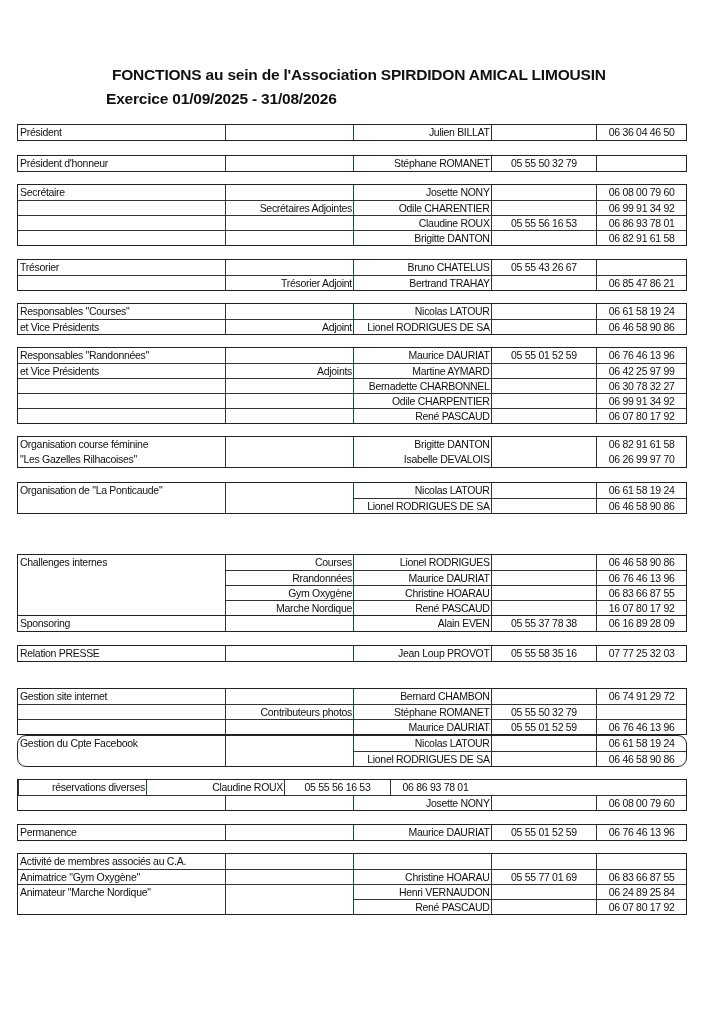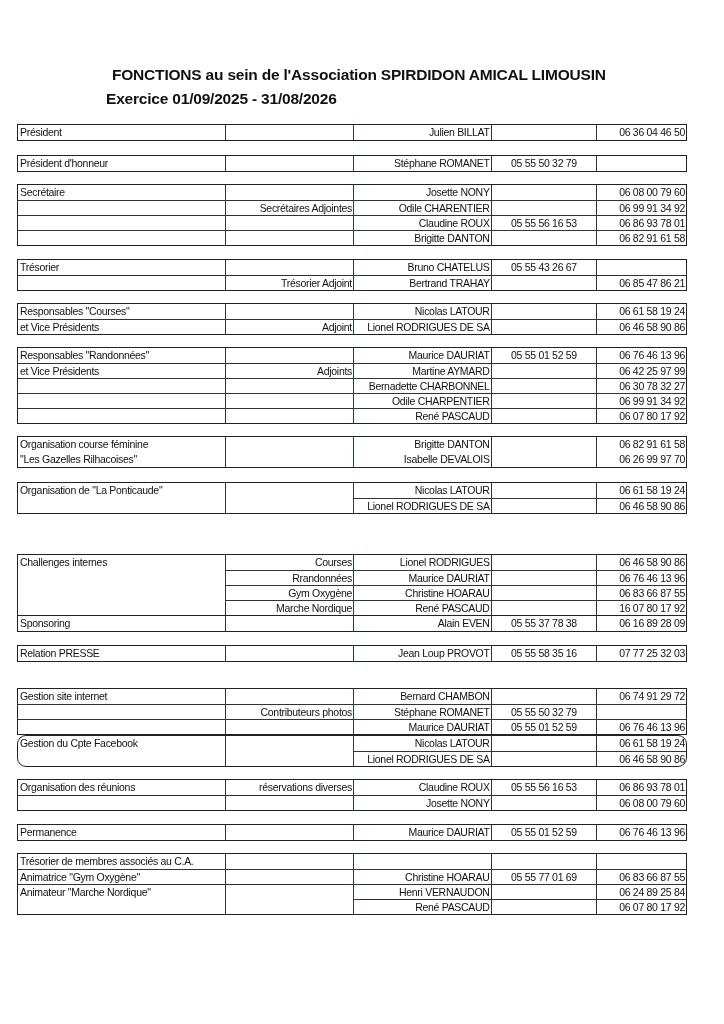--- a/index.html
+++ b/index.html
@@ -7,21 +7,21 @@
          font-family:"Liberation Sans", sans-serif; color:#111; }
   .title { position:absolute; left:112px; top:66px; font-size:15.5px; font-weight:bold; letter-spacing:-0.2px; white-space:nowrap; }
   .subtitle { position:absolute; left:106px; top:90px; font-size:15.5px; font-weight:bold; letter-spacing:-0.2px; white-space:nowrap; }
   .block { position:absolute; left:17px; width:670px; border:1.5px solid #222; box-sizing:border-box; }
   .row { position:relative; height:15px; display:flex; font-size:10.5px; line-height:15px; letter-spacing:-0.3px; }
   .cell { box-sizing:border-box; height:100%; white-space:nowrap; overflow:visible; padding:0 1px; }
   .c1 { width:208px; text-align:left; padding-left:2px; }
   .c2 { width:128px; text-align:right; border-left:1px solid #333; }
   .c3 { width:138px; text-align:right; border-left:1px solid #14532d; }
   .c4 { width:106px; text-align:center; border-left:1px solid #333; }
-  .c5 { width:90px; text-align:right; border-left:1px solid #333; }
+  .c5 { width:90px; text-align:center; border-left:1px solid #333; }
   .cell.bt { border-top:1px solid #333; }
 </style>
 </head>
 <body>
 
 <div class="title">FONCTIONS au sein de l'Association SPIRDIDON AMICAL LIMOUSIN</div>
 <div class="subtitle">Exercice 01/09/2025 - 31/08/2026</div>
 
 <div id="blocks">
     <div class="block" style="top: 124px;">
@@ -255,21 +255,20 @@
       <div class="row">
         <div class="cell c1"></div>
         <div class="cell c2"></div>
         <div class="cell c3 bt">Lionel RODRIGUES DE SA</div>
         <div class="cell c4 bt"></div>
         <div class="cell c5 bt">06 46 58 90 86</div>
       </div>
     </div>
     <div class="block" style="top: 779px;">
       <div class="row">
-        <div class="cell c1">Organisation des réunions</div>
         <div class="cell c2">réservations diverses</div>
         <div class="cell c3">Claudine ROUX</div>
         <div class="cell c4">05 55 56 16 53</div>
         <div class="cell c5">06 86 93 78 01</div>
       </div>
       <div class="row">
         <div class="cell c1 bt"></div>
         <div class="cell c2 bt"></div>
         <div class="cell c3 bt">Josette NONY</div>
         <div class="cell c4 bt"></div>
@@ -280,21 +279,21 @@
       <div class="row">
         <div class="cell c1">Permanence</div>
         <div class="cell c2"></div>
         <div class="cell c3">Maurice DAURIAT</div>
         <div class="cell c4">05 55 01 52 59</div>
         <div class="cell c5">06 76 46 13 96</div>
       </div>
     </div>
     <div class="block" style="top: 853px;">
       <div class="row">
-        <div class="cell c1">Trésorier de membres associés au C.A.</div>
+        <div class="cell c1">Activité de membres associés au C.A.</div>
         <div class="cell c2"></div>
         <div class="cell c3"></div>
         <div class="cell c4"></div>
         <div class="cell c5"></div>
       </div>
       <div class="row">
         <div class="cell c1 bt">Animatrice "Gym Oxygène"</div>
         <div class="cell c2 bt"></div>
         <div class="cell c3 bt">Christine HOARAU</div>
         <div class="cell c4 bt">05 55 77 01 69</div>

